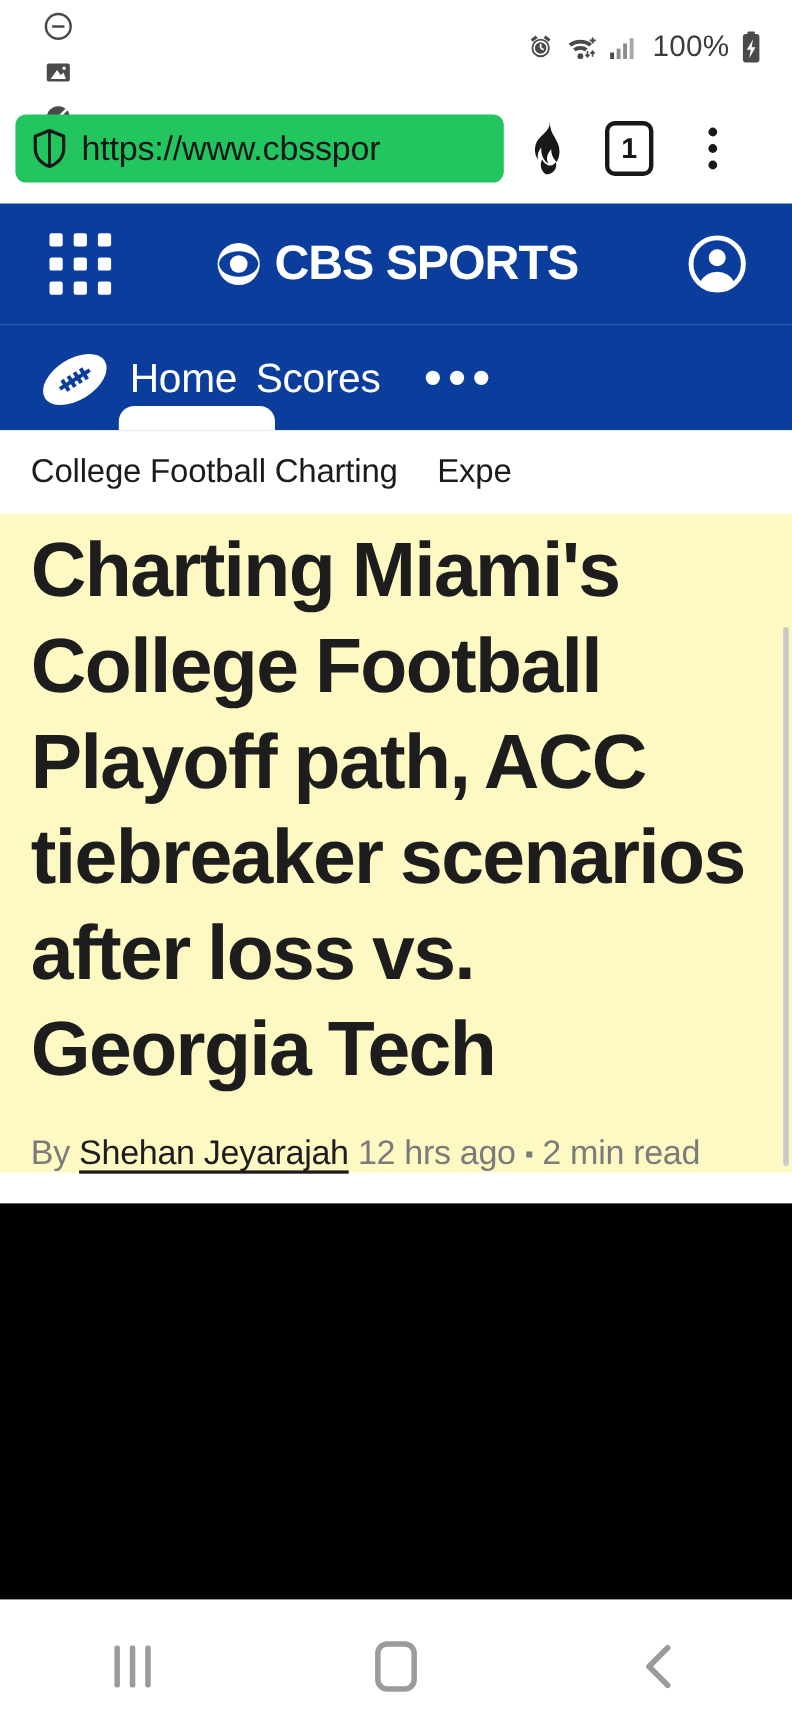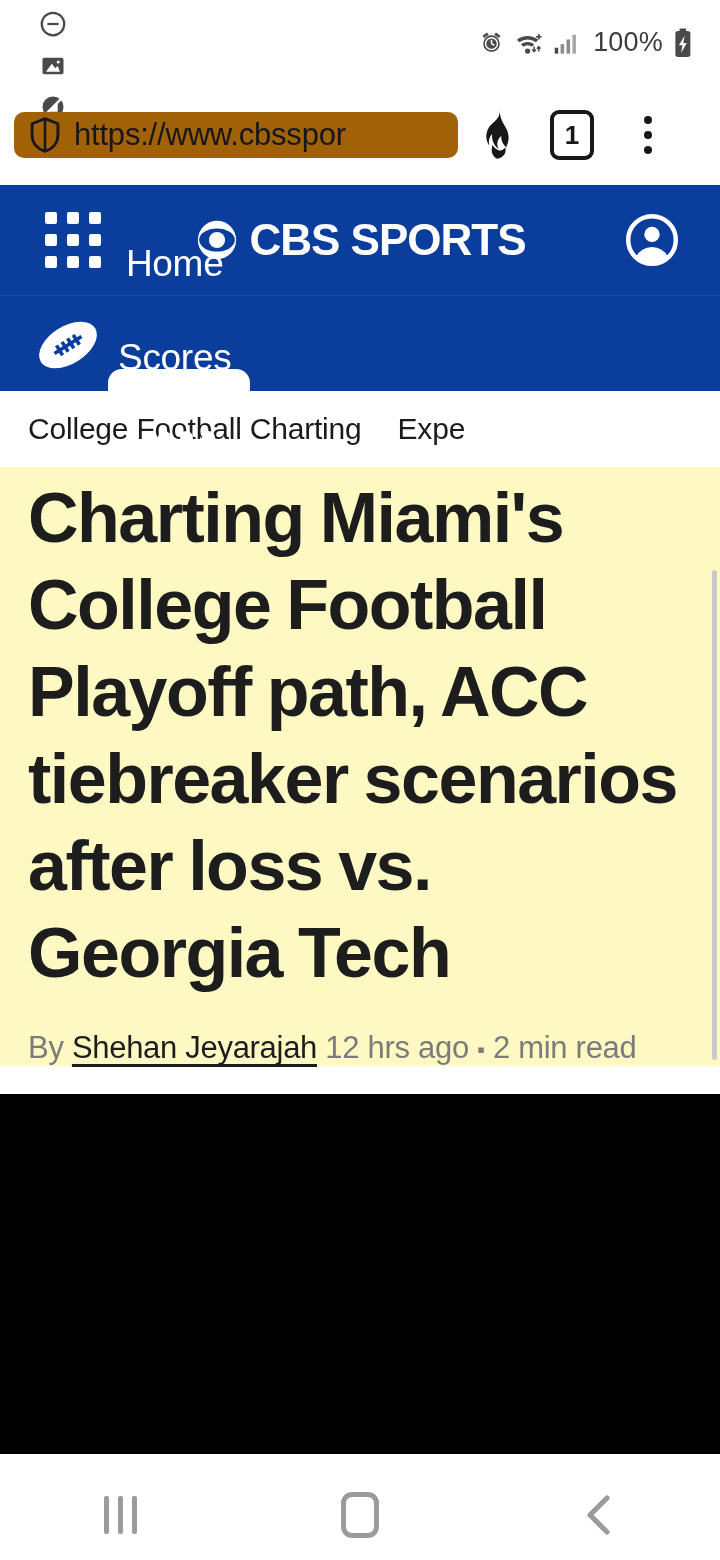--- a/index.html
+++ b/index.html
@@ -27,22 +27,22 @@
 
   
   .urlbar {
     height:100px; width:100%;
     display:flex; align-items:center;
     padding:0 18px 0 14px;
     background:#ffffff;
   }
   .urlpill {
     flex:0 0 auto;
-    width:444px; height:46px;
-    background:#a16207; border-radius:10px;
+    width:444px; height:62px;
+    background:#22c55e; border-radius:10px;
     display:flex; align-items:center;
     padding:0 14px; overflow:hidden;
   }
   .urltext {
     font-size:31px; color:#17171a;
     white-space:nowrap; overflow:hidden;
     margin-left:12px; letter-spacing:-.2px;
   }
   .ubtn { width:76px; height:76px; display:flex; align-items:center; justify-content:center; }
   .tabcount {
@@ -71,21 +71,21 @@
 
   
   .sectionbar {
     height:96px; width:100%;
     background:#0b3d9c;
     display:flex; align-items:center;
     position:relative;
     border-top:1px solid #1a4aa6;
   }
   .ball { position:absolute; left:28px; top:12px; }
-  .snav { display:flex; align-items:center; gap:52px; margin-left:118px;flex-direction:column; }
+  .snav { display:flex; gap:17px; margin-left:118px; }
   .snav a { color:#fff; font-size:37px; text-decoration:none; letter-spacing:-.3px; }
   .dots3 { display:flex; gap:9px; align-items:center; margin-left:24px; }
   .dots3 i { width:13px; height:13px; background:#fff; border-radius:50%; display:block; }
   .tabind {
     position:absolute; left:108px; bottom:0;
     width:142px; height:22px; background:#fff;
     border-radius:14px 14px 0 0;
   }
 
   

